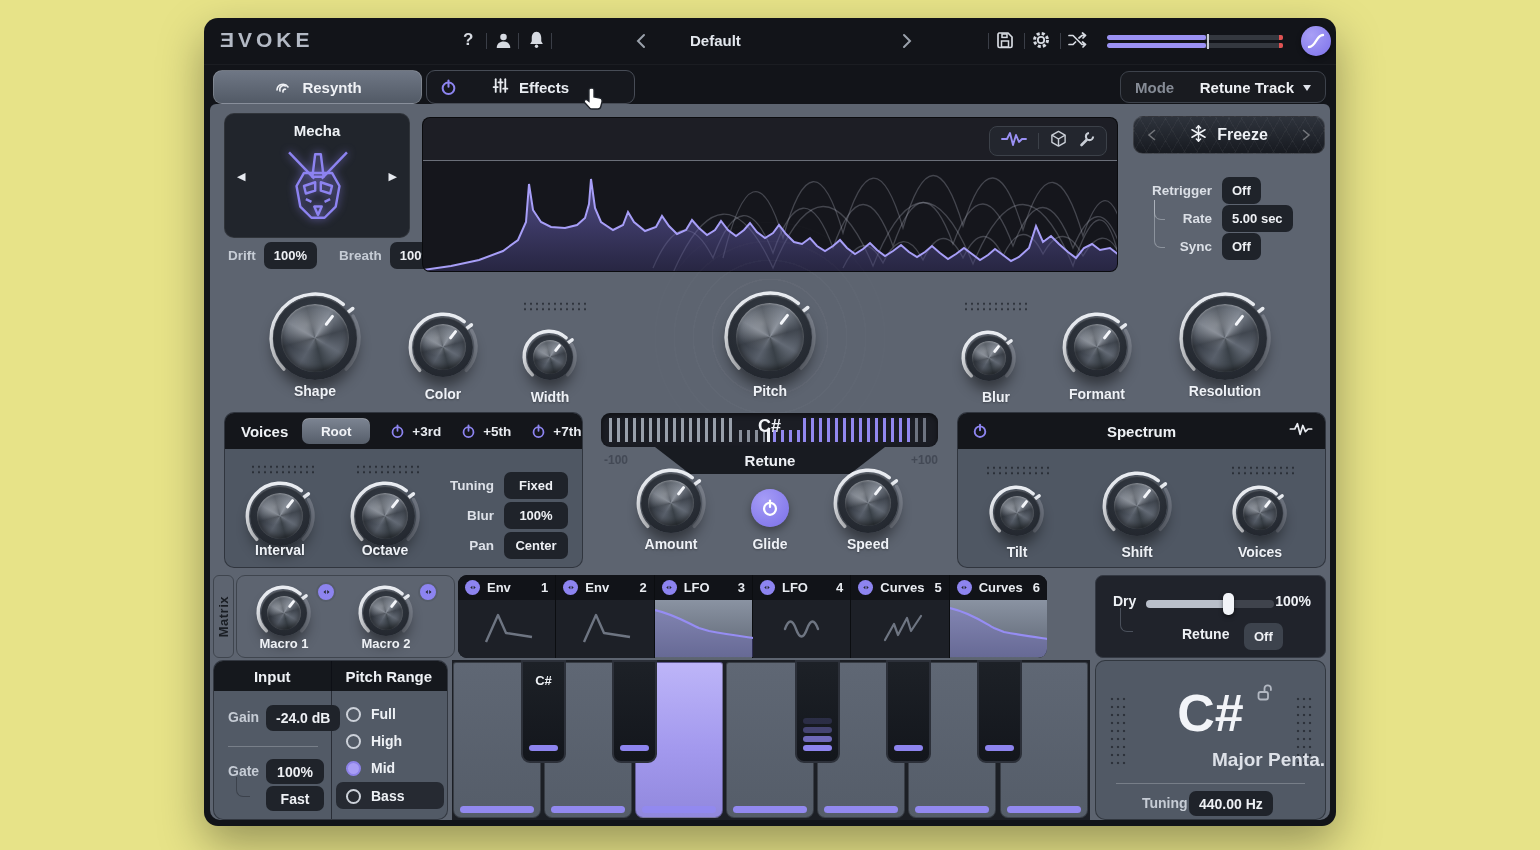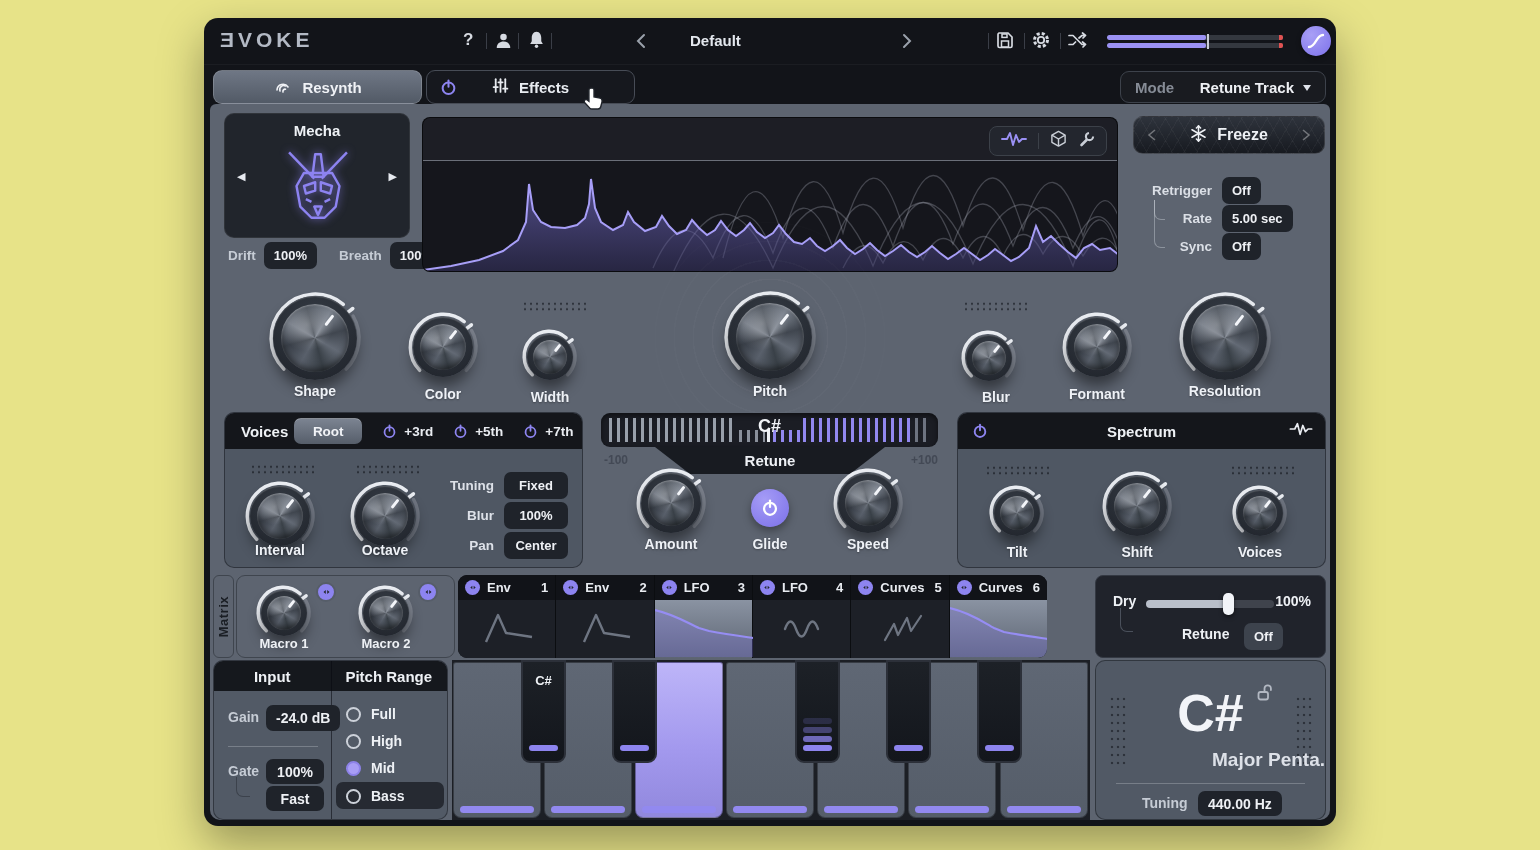--- a/index.html
+++ b/index.html
@@ -413,21 +413,21 @@
           </svg>
       <div class="bezel"></div>
           <div class="cap"></div>
           <div class="ptr"></div>
     </div>
     <div class="klabel" style="left:955px;top:279px">Resolution</div>
 
     <div class="vpanel" style="left:14px;top:308px;width:359px;height:156px">
       <div class="phdr">
         <span class="ptitle" style="margin-left:16px">Voices</span>
-        <span class="root-btn" style="margin-left:6px">
+        <span class="root-btn" style="margin-left:14px">
               <span>Root</span>
             </span>
         <span class="vgrp" style="margin-left:20px">
           <svg width="15" height="15" viewBox="0 0 16 16">
                 <circle cx="8" cy="8.7" r="5.3" fill="none" stroke="#8d84f0" stroke-width="1.9"></circle>
                 <line x1="8" y1="1.6" x2="8" y2="7.2" stroke="#8d84f0" stroke-width="1.9" stroke-linecap="round"></line>
               </svg>
           <span>+3rd</span>
             </span>
         <span class="vgrp" style="margin-left:20px">
@@ -805,21 +805,21 @@
       <div class="vdots" style="right:13px;top:34px"></div>
       <span style="position:absolute;right:52px;top:22px">
         <svg width="17" height="19" viewBox="0 0 17 19">
               <rect x="2.5" y="9" width="9.5" height="7.5" rx="2" fill="none" stroke="#b2b8c2" stroke-width="1.8"></rect>
               <path d="M8.5,9 V5.5 a3.2,3.2 0 0 1 6.4,0 V7" fill="none" stroke="#b2b8c2" stroke-width="1.8" stroke-linecap="round"></path>
             </svg></span>
       <div class="big-note">C#</div>
       <div class="scale-name">Major Penta.</div>
       <div class="sc-div"></div>
       <span class="gl" style="position:absolute;left:46px;top:134px;font-size:14px">Tuning</span>
-      <span class="chip" style="position:absolute;left:102px;top:130px;height:25px;font-size:14px">440.00 Hz</span>
+      <span class="chip" style="position:absolute;left:93px;top:130px;height:25px;font-size:14px">440.00 Hz</span>
     </div>
 
   </div>
 </div>
 
 <div class="cursor">
   <svg width="24" height="26" viewBox="0 0 22 24">
         <path d="M8.5,2 c.9,0 1.6,.7 1.6,1.6 V10 l5.6,1.2 c1,.2 1.8,1.1 1.8,2.2 v.7 c0,.3 0,.6 -.1,.9 l-1.1,4.2 c-.3,1.2 -1.4,2 -2.6,2 h-5.3 c-.9,0 -1.8,-.4 -2.4,-1 L1.6,15.5 c-.7,-.7 -.7,-1.8 0,-2.5 .6,-.6 1.6,-.7 2.3,-.1 l1.5,1.2 V3.6 C5.4,2.7 6.1,2 7,2 Z" fill="#fff" stroke="#20242b" stroke-width="1.3"></path>
       </svg>
 </div>

